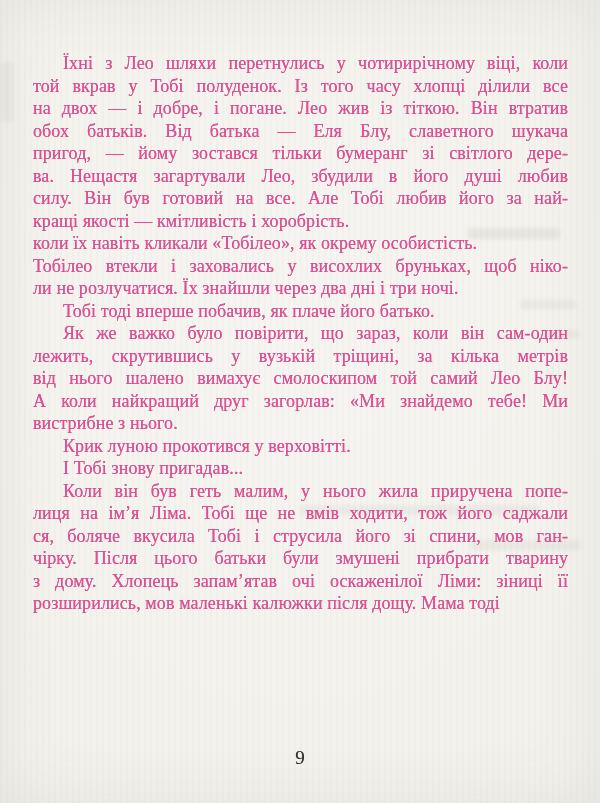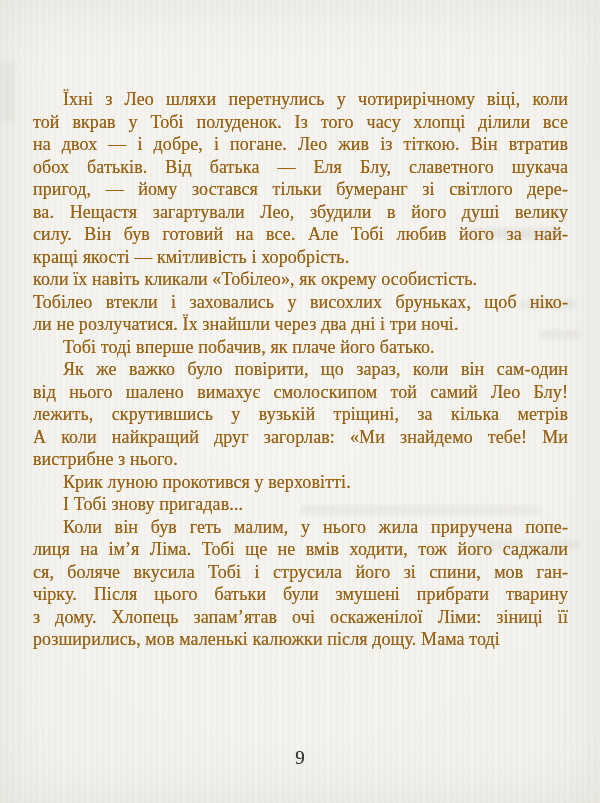--- a/index.html
+++ b/index.html
@@ -24,26 +24,25 @@
       rgba(90, 85, 75, 0.022) 0px, rgba(90, 85, 75, 0.022) 2px,
       transparent 2px, transparent 6px
     );
     pointer-events: none;
   }
   .text-block {
     position: absolute;
     left: 33px;
     top: 52px;
     width: 535px;
-    color: #a16207;
+    color: #ec4899;
     font-size: 18px;
     line-height: 22.5px;
     letter-spacing: 0.1px;
     text-shadow: 0 0 0.5px rgba(43, 42, 38, 0.55);
-    margin-top: 36px;
   }
   .line {
     text-align: justify;
     text-align-last: justify;
     white-space: nowrap; 
     overflow: visible;
   }
   .line.justified {
     white-space: normal;
     text-align-last: justify;
@@ -99,30 +98,30 @@
 <div class="smudge smudge-4"></div>
 <div class="smudge smudge-5"></div>
 <div class="smudge smudge-6"></div>
 
 <main class="text-block">
     <div class="line justified indent">Їхні з Лео шляхи перетнулись у чотирирічному віці, коли</div>
     <div class="line justified">той вкрав у Тобі полуденок. Із того часу хлопці ділили все</div>
     <div class="line justified">на двох — і добре, і погане. Лео жив із тіткою. Він втратив</div>
     <div class="line justified">обох батьків. Від батька — Еля Блу, славетного шукача</div>
     <div class="line justified">пригод, — йому зостався тільки бумеранг зі світлого дере-</div>
-    <div class="line justified">ва. Нещастя загартували Лео, збудили в його душі велику</div>
+    <div class="line justified">ва. Нещастя загартували Лео, збудили в його душі любив</div>
     <div class="line justified">силу. Він був готовий на все. Але Тобі любив його за най-</div>
     <div class="line para-end">кращі якості — кмітливість і хоробрість.</div>
     <div class="line para-end">коли їх навіть кликали «Тобілео», як окрему особистість.</div>
     <div class="line justified">Тобілео втекли і заховались у висохлих бруньках, щоб ніко-</div>
     <div class="line para-end">ли не розлучатися. Їх знайшли через два дні і три ночі.</div>
     <div class="line para-end indent">Тобі тоді вперше побачив, як плаче його батько.</div>
     <div class="line justified indent">Як же важко було повірити, що зараз, коли він сам-один</div>
+    <div class="line justified">лежить, скрутившись у вузькій тріщині, за кілька метрів</div>
     <div class="line justified">від нього шалено вимахує смолоскипом той самий Лео Блу!</div>
-    <div class="line justified">лежить, скрутившись у вузькій тріщині, за кілька метрів</div>
     <div class="line justified">А коли найкращий друг загорлав: «Ми знайдемо тебе! Ми</div>
     <div class="line para-end">вистрибне з нього.</div>
     <div class="line para-end indent">Крик луною прокотився у верховітті.</div>
     <div class="line para-end indent">І Тобі знову пригадав...</div>
     <div class="line justified indent">Коли він був геть малим, у нього жила приручена попе-</div>
     <div class="line justified">лиця на ім’я Ліма. Тобі ще не вмів ходити, тож його саджали</div>
     <div class="line justified">ся, боляче вкусила Тобі і струсила його зі спини, мов ган-</div>
     <div class="line justified">чірку. Після цього батьки були змушені прибрати тварину</div>
     <div class="line justified">з дому. Хлопець запам’ятав очі оскаженілої Ліми: зіниці її</div>
     <div class="line para-end">розширились, мов маленькі калюжки після дощу. Мама тоді</div>

